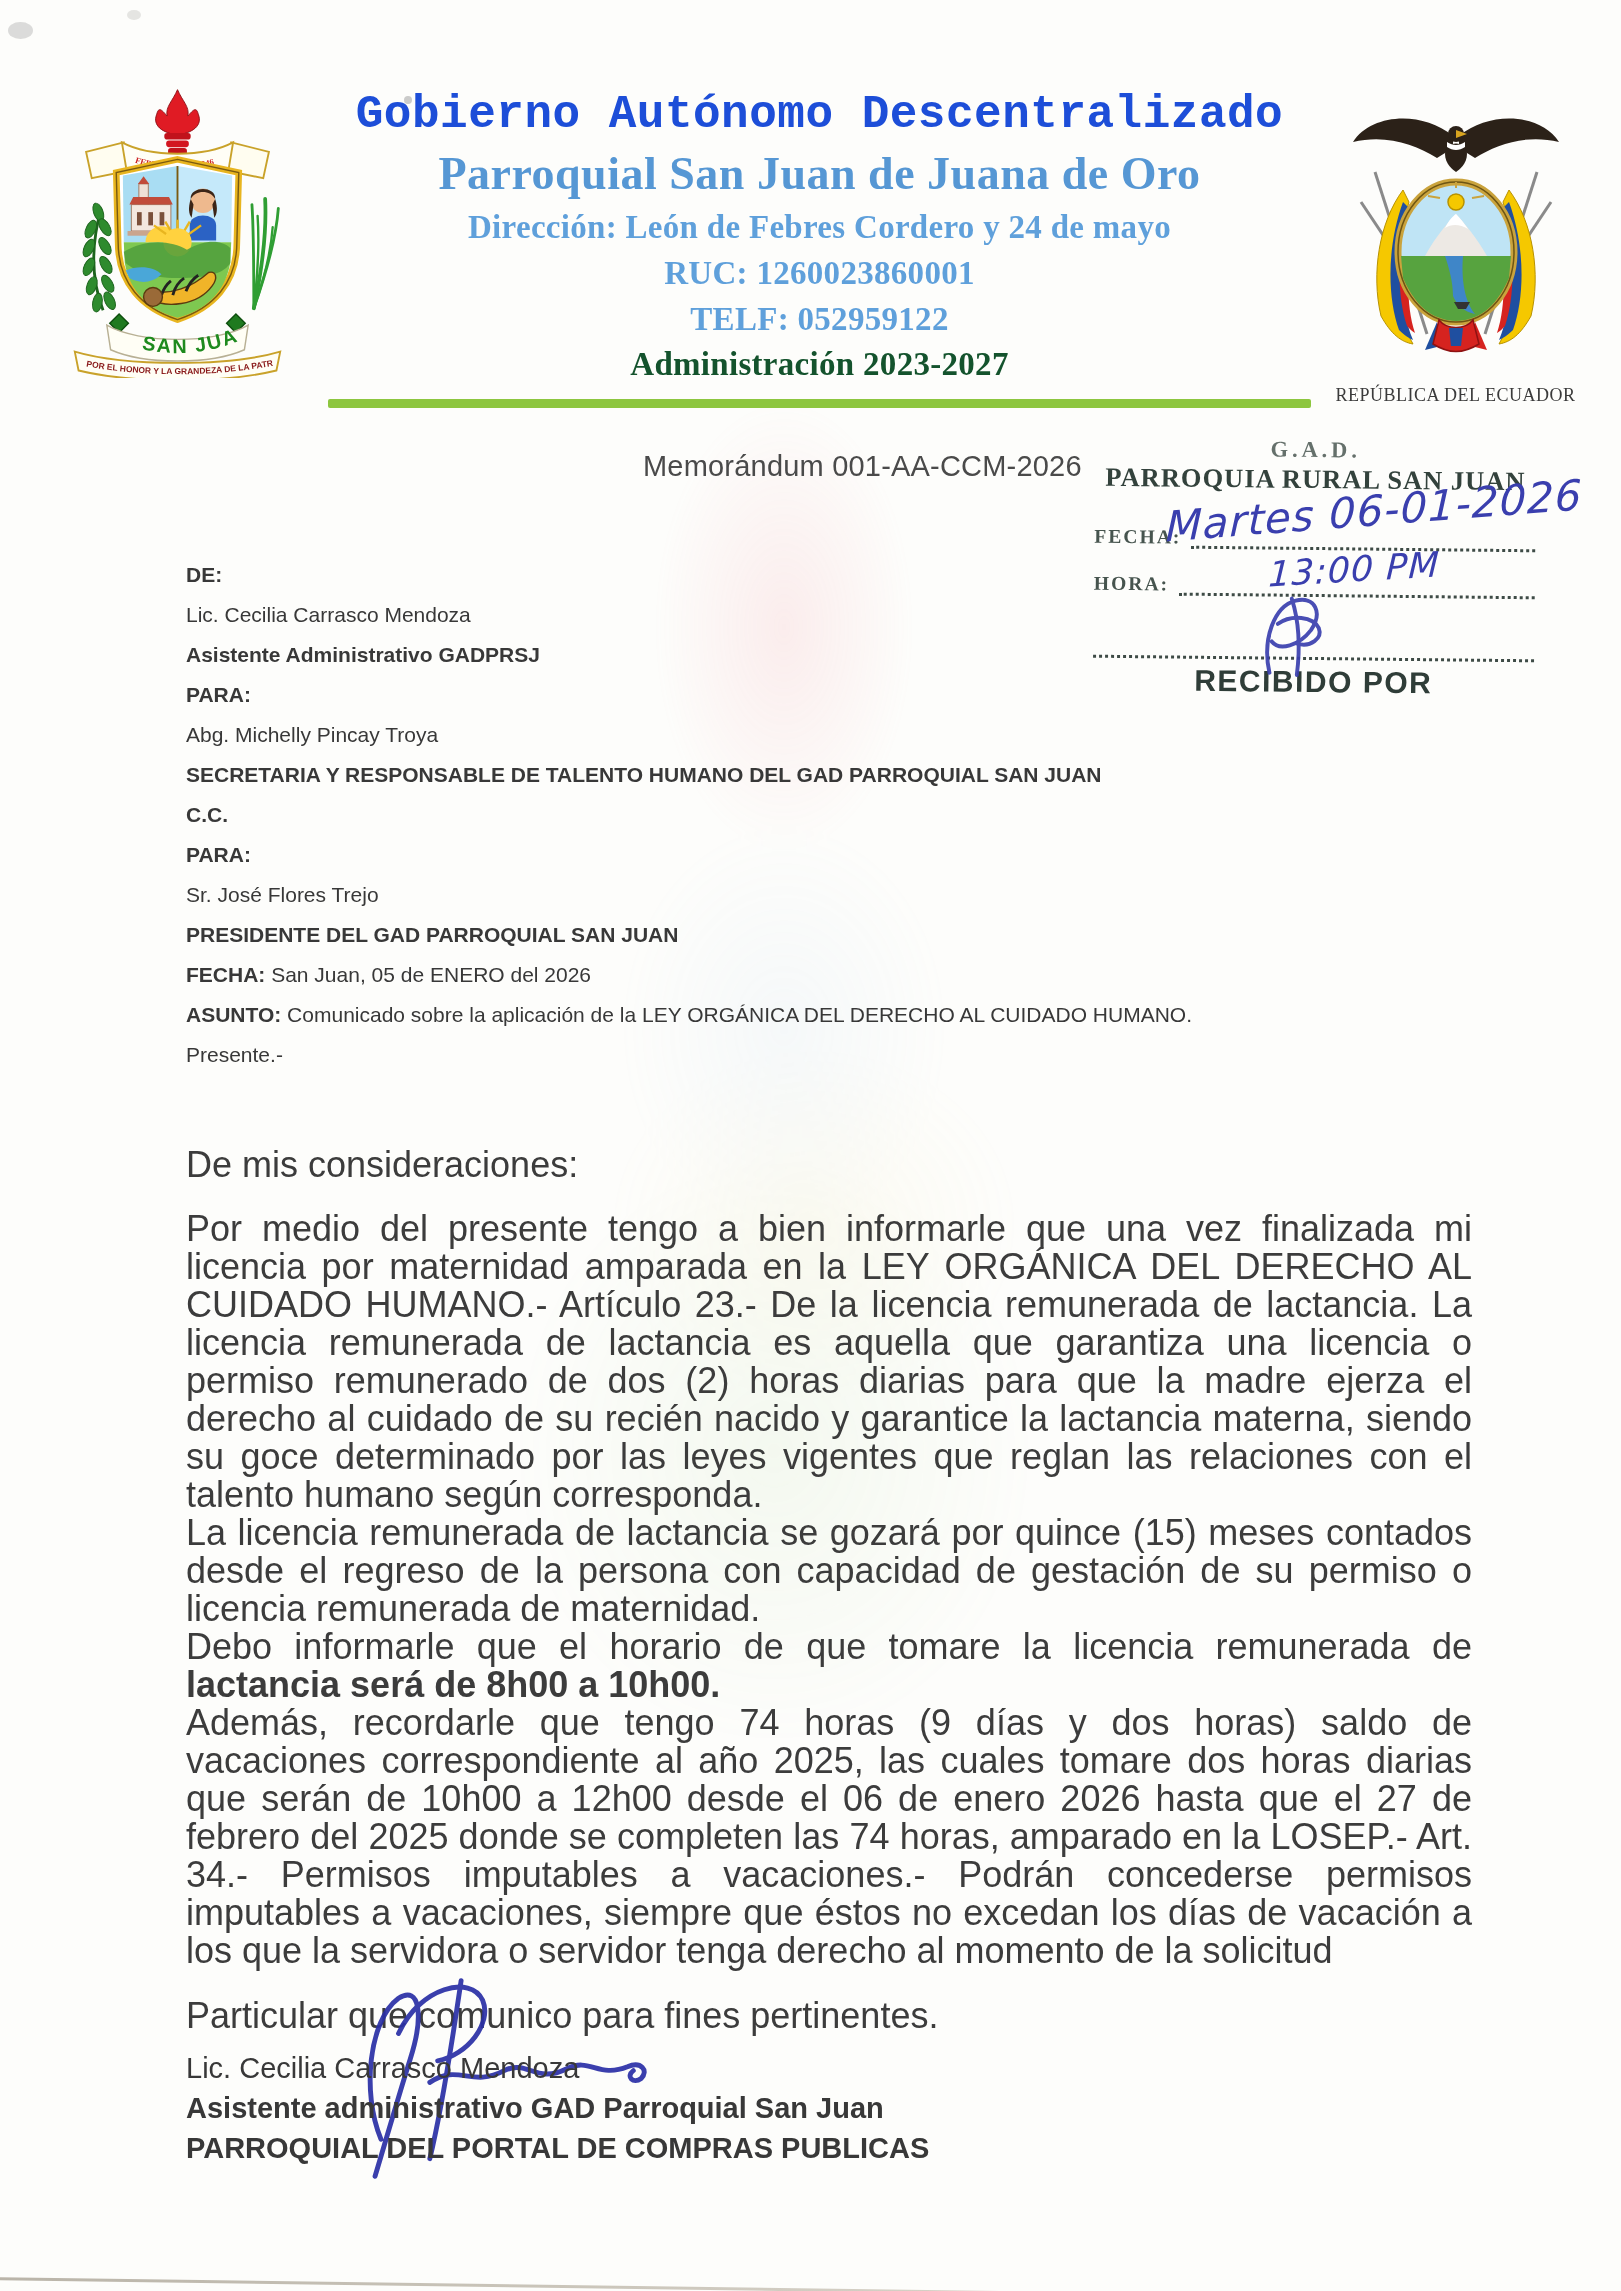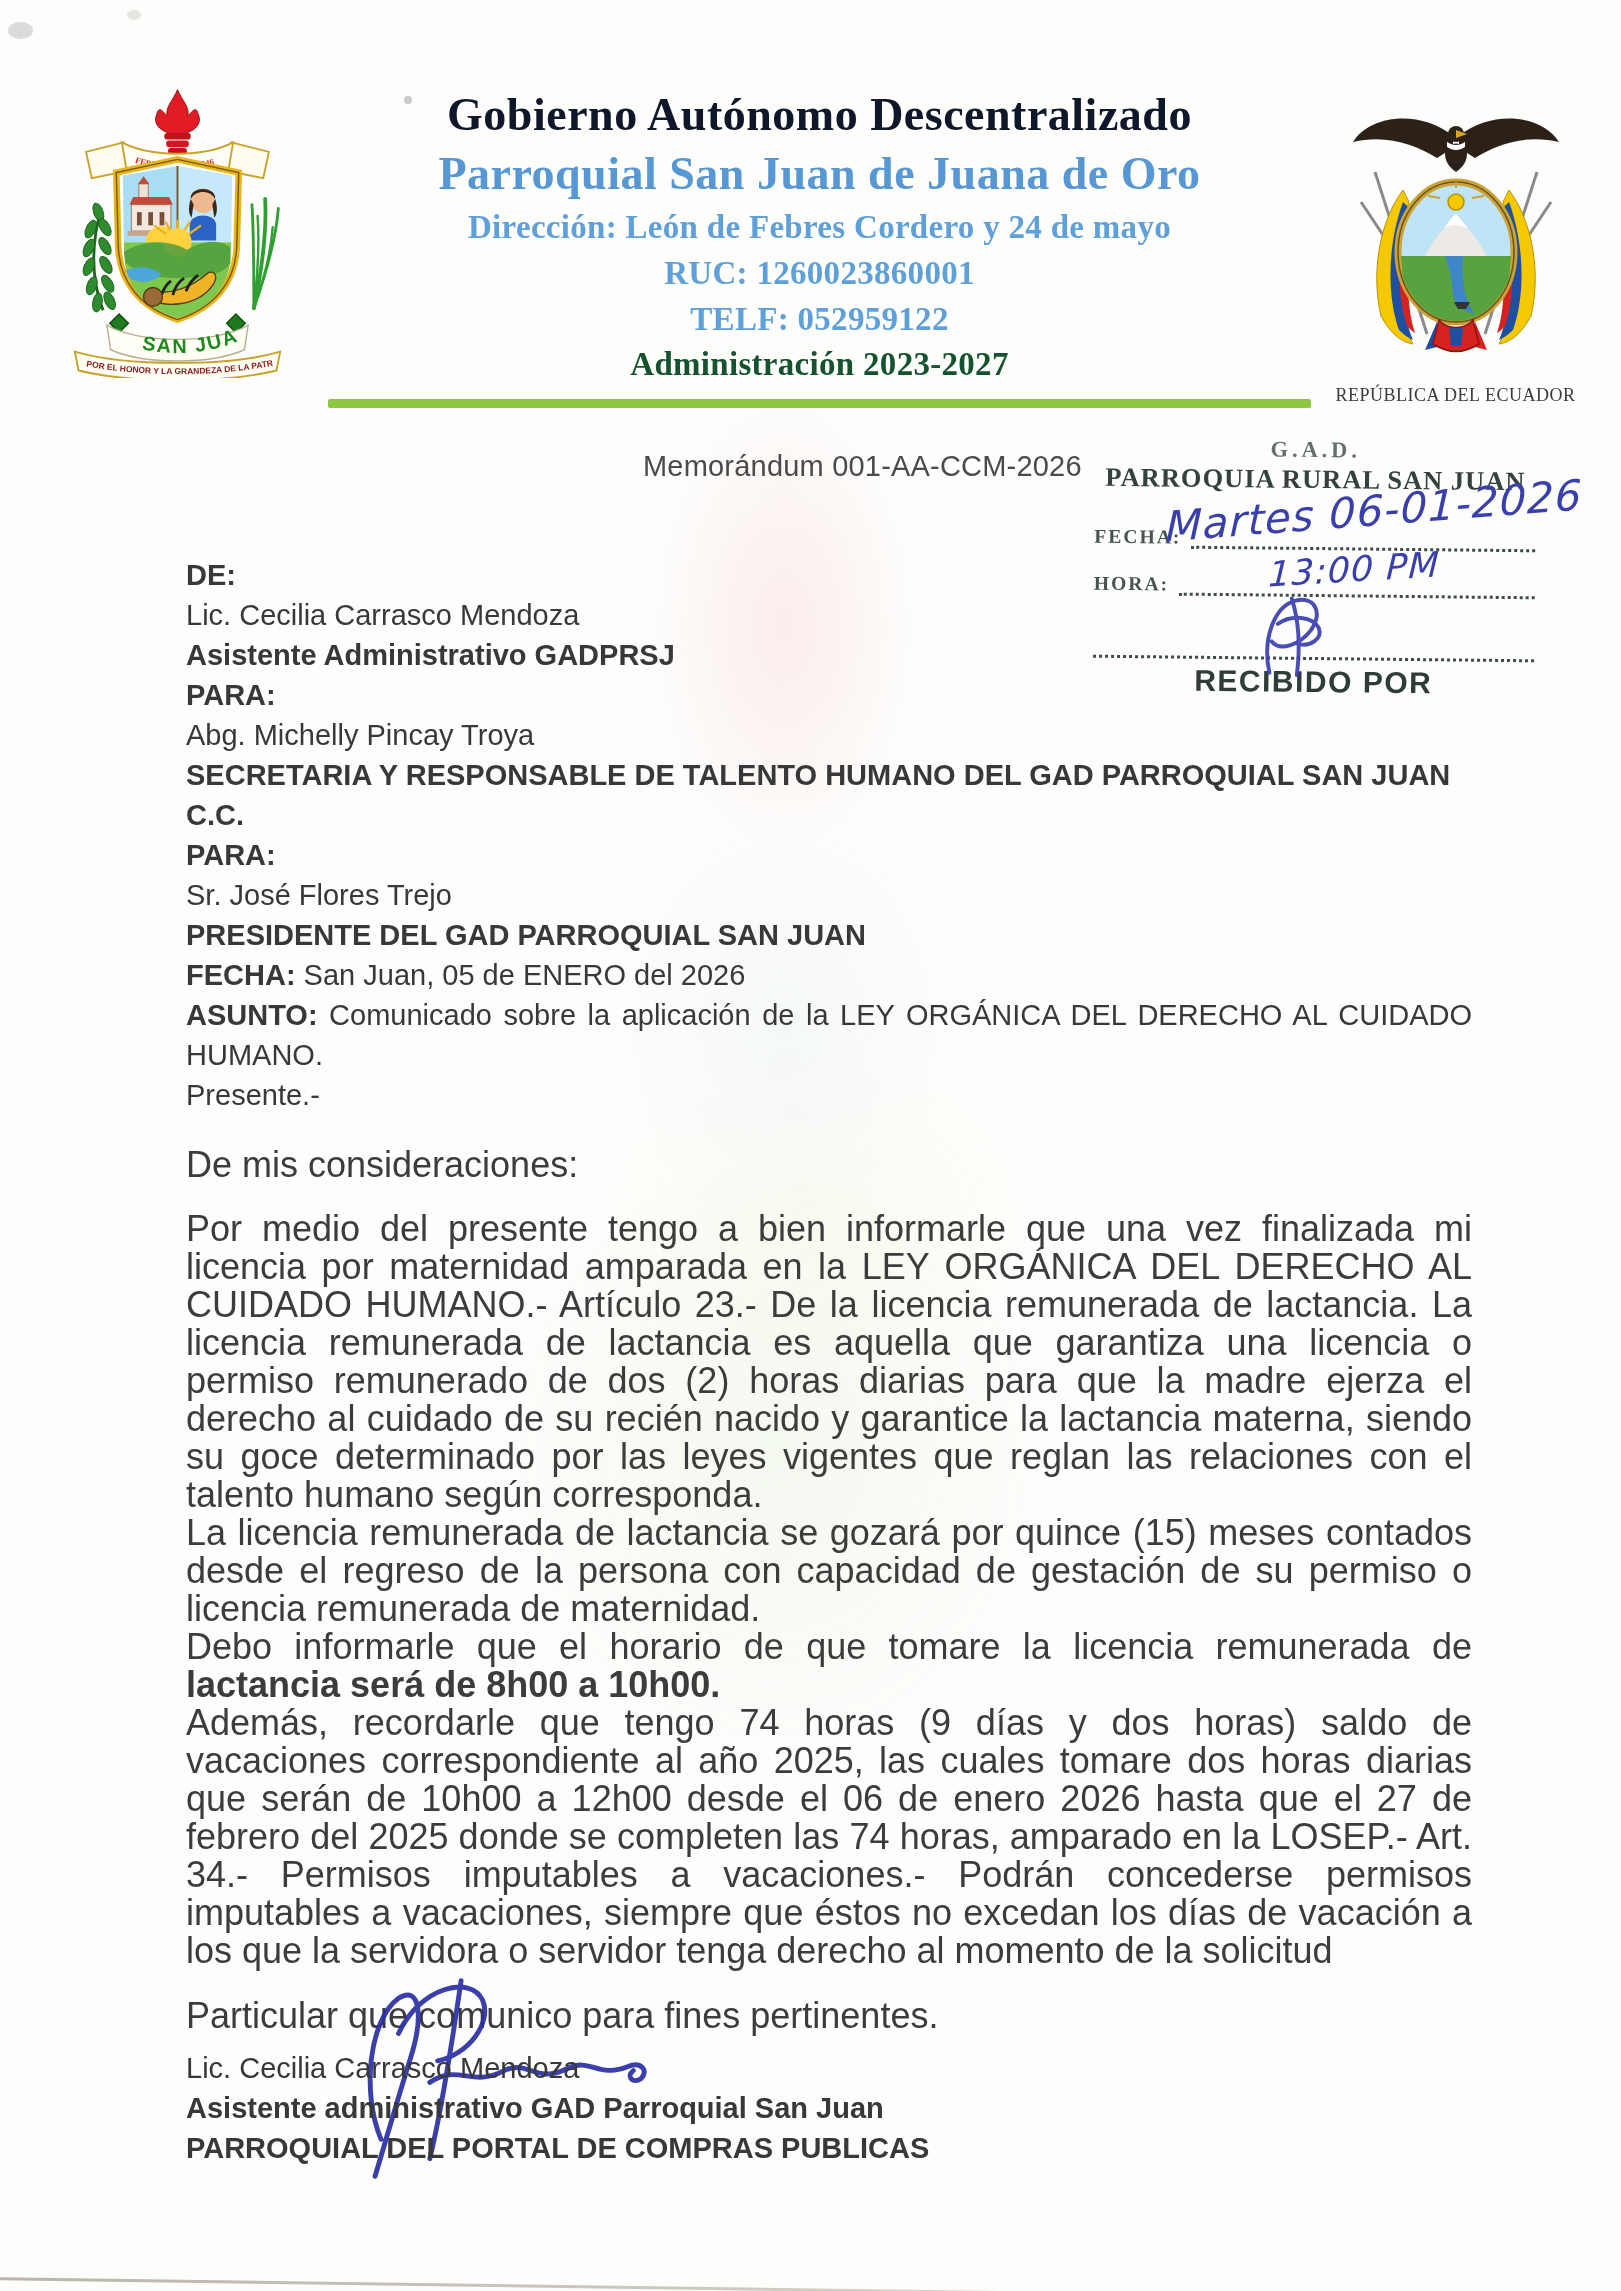--- a/index.html
+++ b/index.html
@@ -54,21 +54,21 @@
   .stamp-dots{flex:1 1 auto;border-bottom:3.9px dotted #3e4b46;height:21.6px;}
   .hand{font-family:"DejaVu Sans", sans-serif;font-style:italic;white-space:nowrap;pointer-events:none;}
   .hand-date{position:absolute;left:71px;bottom:-3.9px;font-size:42px;transform:rotate(-5deg) skewX(-6deg);transform-origin:left bottom;letter-spacing:1px;}
   .hand-time{position:absolute;left:174px;bottom:2px;font-size:35px;transform:rotate(-4deg) skewX(-6deg);transform-origin:left bottom;letter-spacing:1px;}
   .stamp-sig-zone{position:relative;height:57px;}
   .stamp-initials{position:absolute;left:147px;top:-5.9px;}
   .stamp-dots-long{border-bottom:3.9px dotted #3e4b46;height:3.9px;}
   .stamp-recibido{text-align:center;font-weight:bold;font-size:30px;letter-spacing:1.5px;margin-top:4.9px;}
 
   
-  .recipients{position:absolute;left:186px;top:555px;width:1286px;font-size:29px;line-height:40px;color:#383838;}
+  .recipients{position:absolute;left:186px;top:555px;width:1286px;font-size:21px;line-height:40px;color:#383838;}
   .recipients .b{font-weight:bold;}
   .recipients .just{text-align:justify;}
 
   
   .letter-body{position:absolute;left:186px;top:1146px;width:1286px;font-size:36px;line-height:38px;color:#3c3c3c;}
   .letter-body p{margin:0;text-align:justify;}
   .letter-body .salutation{text-align:left;}
   .letter-body .p1{margin-top:25.5px;}
   .letter-body .closing{margin-top:27.4px;text-align:left;}
 
@@ -191,21 +191,21 @@
           <path d="M16,284 C70,300 180,300 234,284 L230,304 C172,318 78,318 20,304 Z" fill="#fffef5" stroke="#c9a22a" stroke-width="2"></path>
           <path id="sjMottoBand" d="M24,299 C90,311 160,311 226,299" fill="none"></path>
           <text font-family="Liberation Sans, sans-serif" font-size="9" font-weight="bold" fill="#8a1a1a">
             <textPath href="#sjMottoBand" startOffset="2%">POR EL HONOR Y LA GRANDEZA DE LA PATRIA</textPath>
           </text>
         </g>
       </svg>
     </div>
 
     <div class="head-center">
-      <div class="head-title" style="color:#0f172a;">Gobierno Autónomo Descentralizado</div>
+      <div class="head-title" style="color:#1d4ed8;font-family:Liberation Mono, monospace;">Gobierno Autónomo Descentralizado</div>
       <div class="head-title" style="color:#5697d4;">Parroquial San Juan de Juana de Oro</div>
       <div class="head-sub" style="color:#5fa0db;">Dirección: León de Febres Cordero y 24 de mayo</div>
       <div class="head-sub" style="color:#5fa0db;">RUC: 1260023860001</div>
       <div class="head-sub" style="color:#5fa0db;">TELF: 052959122</div>
       <div class="head-sub" style="color:#14532d;">Administración 2023-2027</div>
       <div class="green-rule" style="background:#8dc63f;"></div>
     </div>
 
     <div class="seal-right">
       <svg width="230" height="272" viewBox="0 0 230 272">

